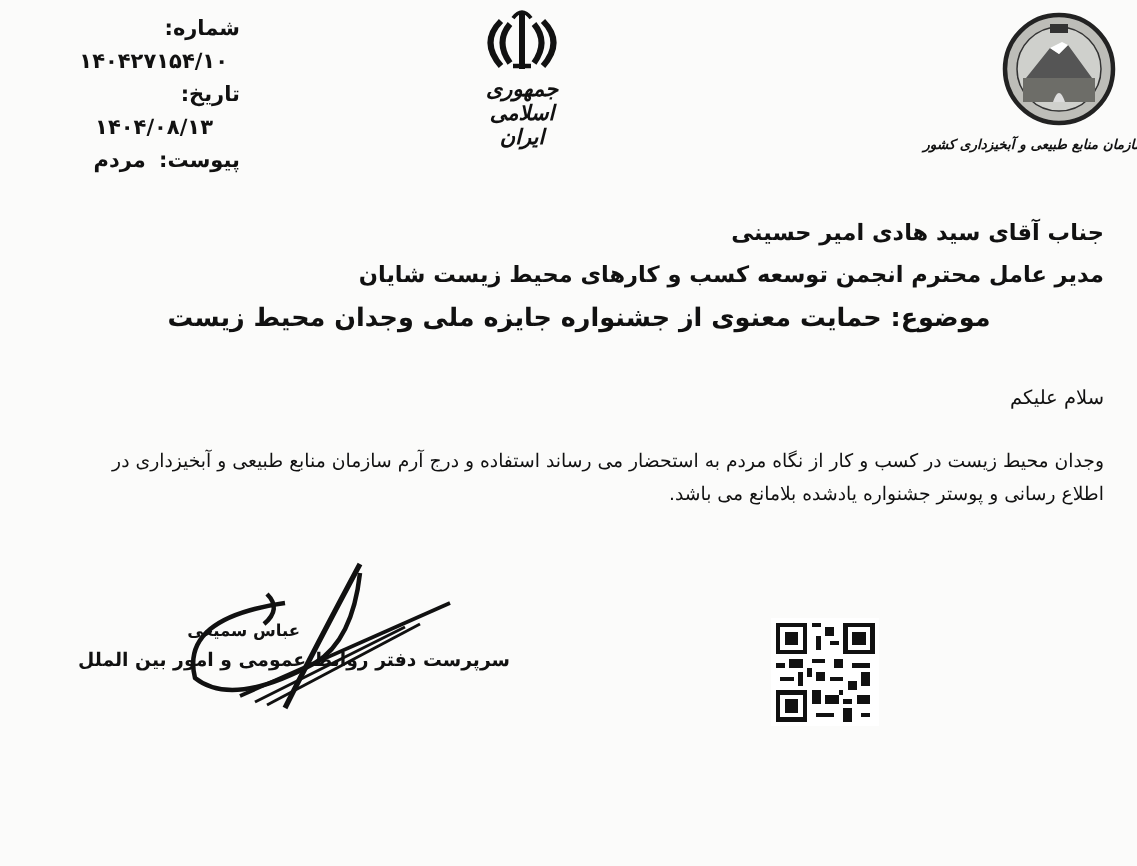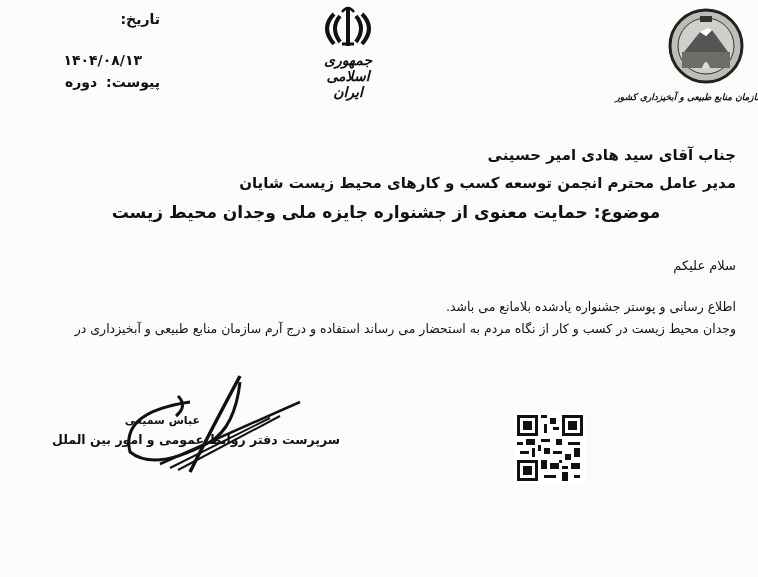--- a/index.html
+++ b/index.html
@@ -14,26 +14,30 @@
     .meta .val { display:inline-block; margin-right:8px; }
     .heading { font-family:"DejaVu Sans", sans-serif; font-weight:bold; font-size:15px; }
     .body-text { font-family:"DejaVu Sans", sans-serif; font-size:12.5px; line-height:22px; }
     .emblem svg, .logo svg { display:block; }
   </style>
 </head>
 <body>
 
 <div class="abs meta rtl" style="left:40px; top:8px; width:120px;">
   <div>
+    <span class="lbl">شماره:</span>
+    <span class="val">۱۴۰۴۲۷۱۵۴/۱۰</span>
+  </div>
+  <div>
     <span class="lbl">تاریخ:</span>
-    <span class="val" style="margin-right:18px;margin-top:19px;">۱۴۰۴/۰۸/۱۳</span>
+    <span class="val" style="margin-right:18px;">۱۴۰۴/۰۸/۱۳</span>
   </div>
   <div>
     <span class="lbl">پیوست:</span>
-    <span class="val" style="margin-right:4px;">دوره</span>
+    <span class="val" style="margin-right:4px;">مردم</span>
   </div>
 </div>
 
 <div class="abs emblem" style="left:318px; top:4px; width:60px;">
   <svg width="60" height="46" viewBox="0 0 60 46">
     <path d="M30 4 L30 42" stroke="#111" stroke-width="4"></path>
     <path d="M24 8 Q30 0 36 8" stroke="#111" stroke-width="2.5" fill="none"></path>
     <path d="M22 12 Q12 24 22 38" stroke="#111" stroke-width="4" fill="none"></path>
     <path d="M38 12 Q48 24 38 38" stroke="#111" stroke-width="4" fill="none"></path>
     <path d="M16 10 Q2 24 16 40" stroke="#111" stroke-width="4" fill="none"></path>
@@ -56,22 +60,22 @@
   <div class="rtl" style="font-size:9px; font-weight:bold; font-style:italic; text-align:center; margin-top:6px; white-space:nowrap;">سازمان منابع طبیعی و آبخیزداری کشور</div>
 </div>
 
 <div class="abs rtl heading" style="right:22px; top:146px; width:700px;">جناب آقای سید هادی امیر حسینی</div>
 <div class="abs rtl heading" style="right:22px; top:174px; width:700px;">مدیر عامل محترم انجمن توسعه کسب و کارهای محیط زیست شایان</div>
 <div class="abs rtl heading" style="right:22px; top:202px; width:700px; font-size:17px;text-align:center;">موضوع: حمایت معنوی از جشنواره جایزه ملی وجدان محیط زیست</div>
 
 <div class="abs rtl body-text" style="right:22px; top:255px; width:300px; font-size:13px;">سلام علیکم</div>
 
 <div class="abs rtl body-text" style="right:22px; top:296px; width:720px;">
+  <div style="white-space:nowrap;">وجدان محیط زیست در کسب و کار از نگاه مردم به استحضار می رساند استفاده و درج آرم سازمان منابع طبیعی و آبخیزداری در</div>
   <div style="white-space:nowrap;">اطلاع رسانی و پوستر جشنواره یادشده بلامانع می باشد.</div>
-  <div style="white-space:nowrap;">وجدان محیط زیست در کسب و کار از نگاه مردم به استحضار می رساند استفاده و درج آرم سازمان منابع طبیعی و آبخیزداری در</div>
 </div>
 
 <div class="abs" style="left:514px; top:412px; width:72px; height:72px;">
   <svg width="72" height="72" viewBox="0 0 24 24" shape-rendering="crispEdges">
     <rect width="24" height="24" fill="#fff"></rect>
     <g fill="#111">
       <rect x="1" y="1" width="7" height="7"></rect>
         <rect x="2" y="2" width="5" height="5" fill="#fff"></rect>
         <rect x="3" y="3" width="3" height="3"></rect>
       <rect x="16" y="1" width="7" height="7"></rect>

